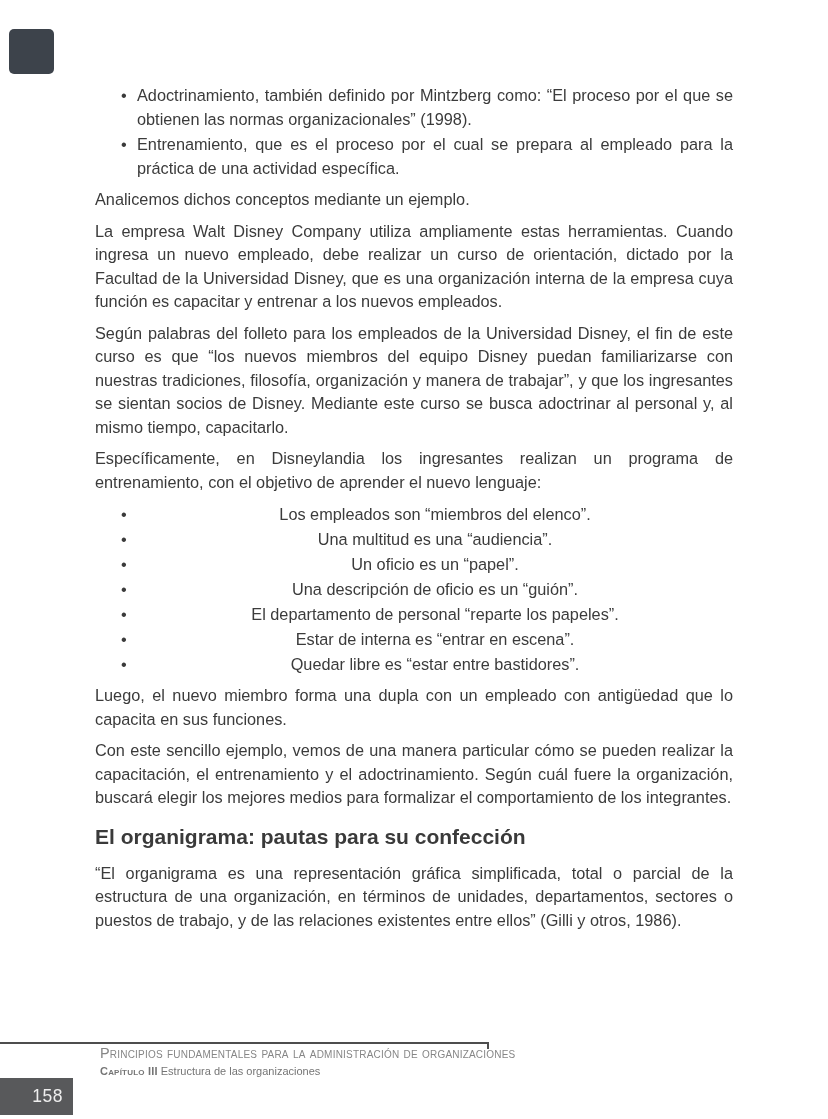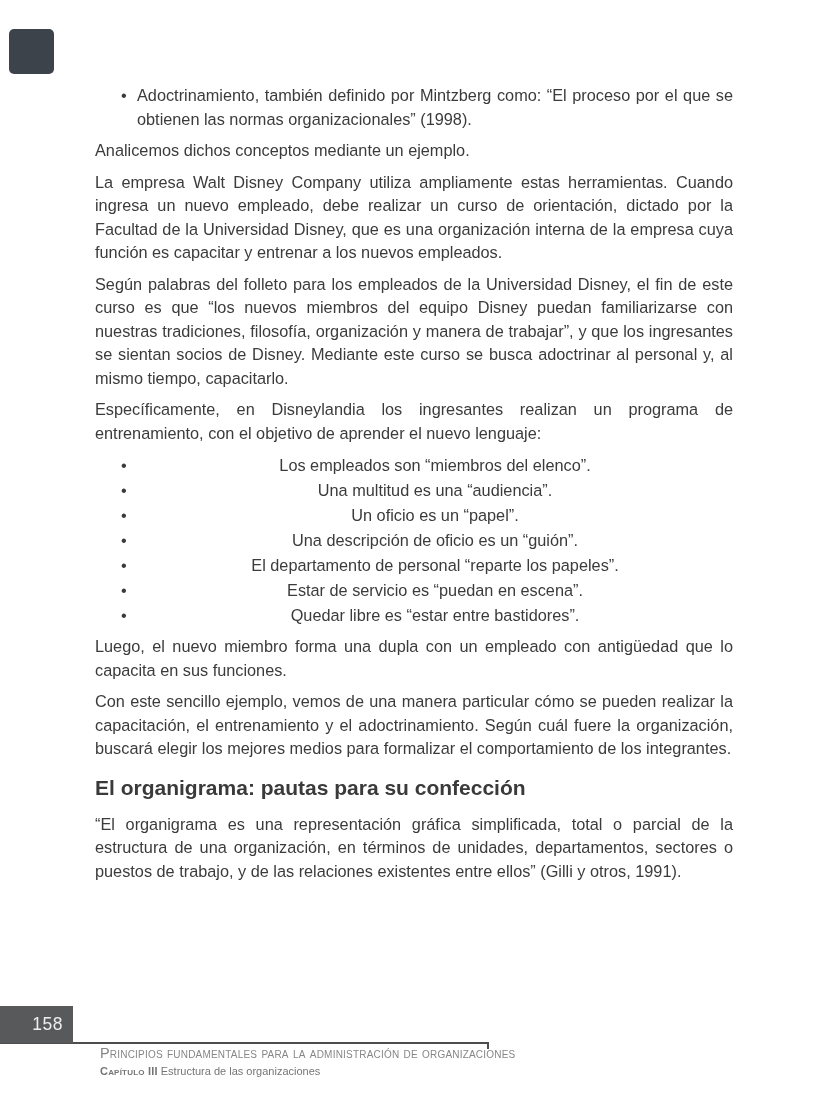--- a/index.html
+++ b/index.html
@@ -54,21 +54,21 @@
   }
   .footer-rule{
     position:absolute;left:0;top:1042px;
     width:489px;height:2px;background:var(--divider);
   }
   .footer-rule-tick{
     position:absolute;left:487px;top:1042px;
     width:2px;height:7px;background:var(--divider);
   }
   .page-number-box{
-    position:absolute;left:0;top:1006px;
+    position:absolute;left:0;top:1078px;
     width:73px;height:37px;
     background:var(--page-number-box-bg);
     display:flex;align-items:center;justify-content:flex-end;
     padding-right:10px;box-sizing:border-box;
   }
   .page-number-box span{
     color:var(--page-number-text);
     font-size:17.5px;letter-spacing:0.5px;
   }
   .footer-text{
@@ -94,47 +94,48 @@
 <body>
 
 <div class="page">
 
   <div class="corner-tab"></div>
 
   <main class="content">
 
     <ul class="bullets">
       <li><span>Adoctrinamiento, también definido por Mintzberg como: “El proceso por el que se obtienen las normas organizacionales” (1998).</span></li>
+      <li><span>Entrenamiento, que es el proceso por el cual se prepara al empleado para la práctica de una actividad específica.</span></li>
     </ul>
 
     <p>Analicemos dichos conceptos mediante un ejemplo.</p>
 
     <p>La empresa Walt Disney Company utiliza ampliamente estas herramientas. Cuando ingresa un nuevo empleado, debe realizar un curso de orientación, dictado por la Facultad de la Universidad Disney, que es una organización interna de la empresa cuya función es capacitar y entrenar a los nuevos empleados.</p>
 
     <p>Según palabras del folleto para los empleados de la Universidad Disney, el fin de este curso es que “los nuevos miembros del equipo Disney puedan familiarizarse con nuestras tradiciones, filosofía, organización y manera de trabajar”, y que los ingresantes se sientan socios de Disney. Mediante este curso se busca adoctrinar al personal y, al mismo tiempo, capacitarlo.</p>
 
     <p>Específicamente, en Disneylandia los ingresantes realizan un programa de entrenamiento, con el objetivo de aprender el nuevo lenguaje:</p>
 
     <ul class="bullets glossary">
       <li><span>Los empleados son “miembros del elenco”.</span></li>
       <li><span>Una multitud es una “audiencia”.</span></li>
       <li><span>Un oficio es un “papel”.</span></li>
       <li><span>Una descripción de oficio es un “guión”.</span></li>
       <li><span>El departamento de personal “reparte los papeles”.</span></li>
-      <li><span>Estar de servicio es “puedan en escena”.</span></li>
+      <li><span>Estar de interna es “entrar en escena”.</span></li>
       <li><span>Quedar libre es “estar entre bastidores”.</span></li>
     </ul>
 
     <p>Luego, el nuevo miembro forma una dupla con un empleado con antigüedad que lo capacita en sus funciones.</p>
 
     <p>Con este sencillo ejemplo, vemos de una manera particular cómo se pueden realizar la capacitación, el entrenamiento y el adoctrinamiento. Según cuál fuere la organización, buscará elegir los mejores medios para formalizar el comportamiento de los integrantes.</p>
 
     <h2 class="section-heading">El organigrama: pautas para su confección</h2>
 
-    <p>“El organigrama es una representación gráfica simplificada, total o parcial de la estructura de una organización, en términos de unidades, departamentos, sectores o puestos de trabajo, y de las relaciones existentes entre ellos” (Gilli y otros, 1991).</p>
+    <p>“El organigrama es una representación gráfica simplificada, total o parcial de la estructura de una organización, en términos de unidades, departamentos, sectores o puestos de trabajo, y de las relaciones existentes entre ellos” (Gilli y otros, 1986).</p>
 
   </main>
 
   <div class="footer-rule"></div>
   <div class="footer-rule-tick"></div>
 
   <div class="page-number-box">
     <span>158</span>
   </div>
 

